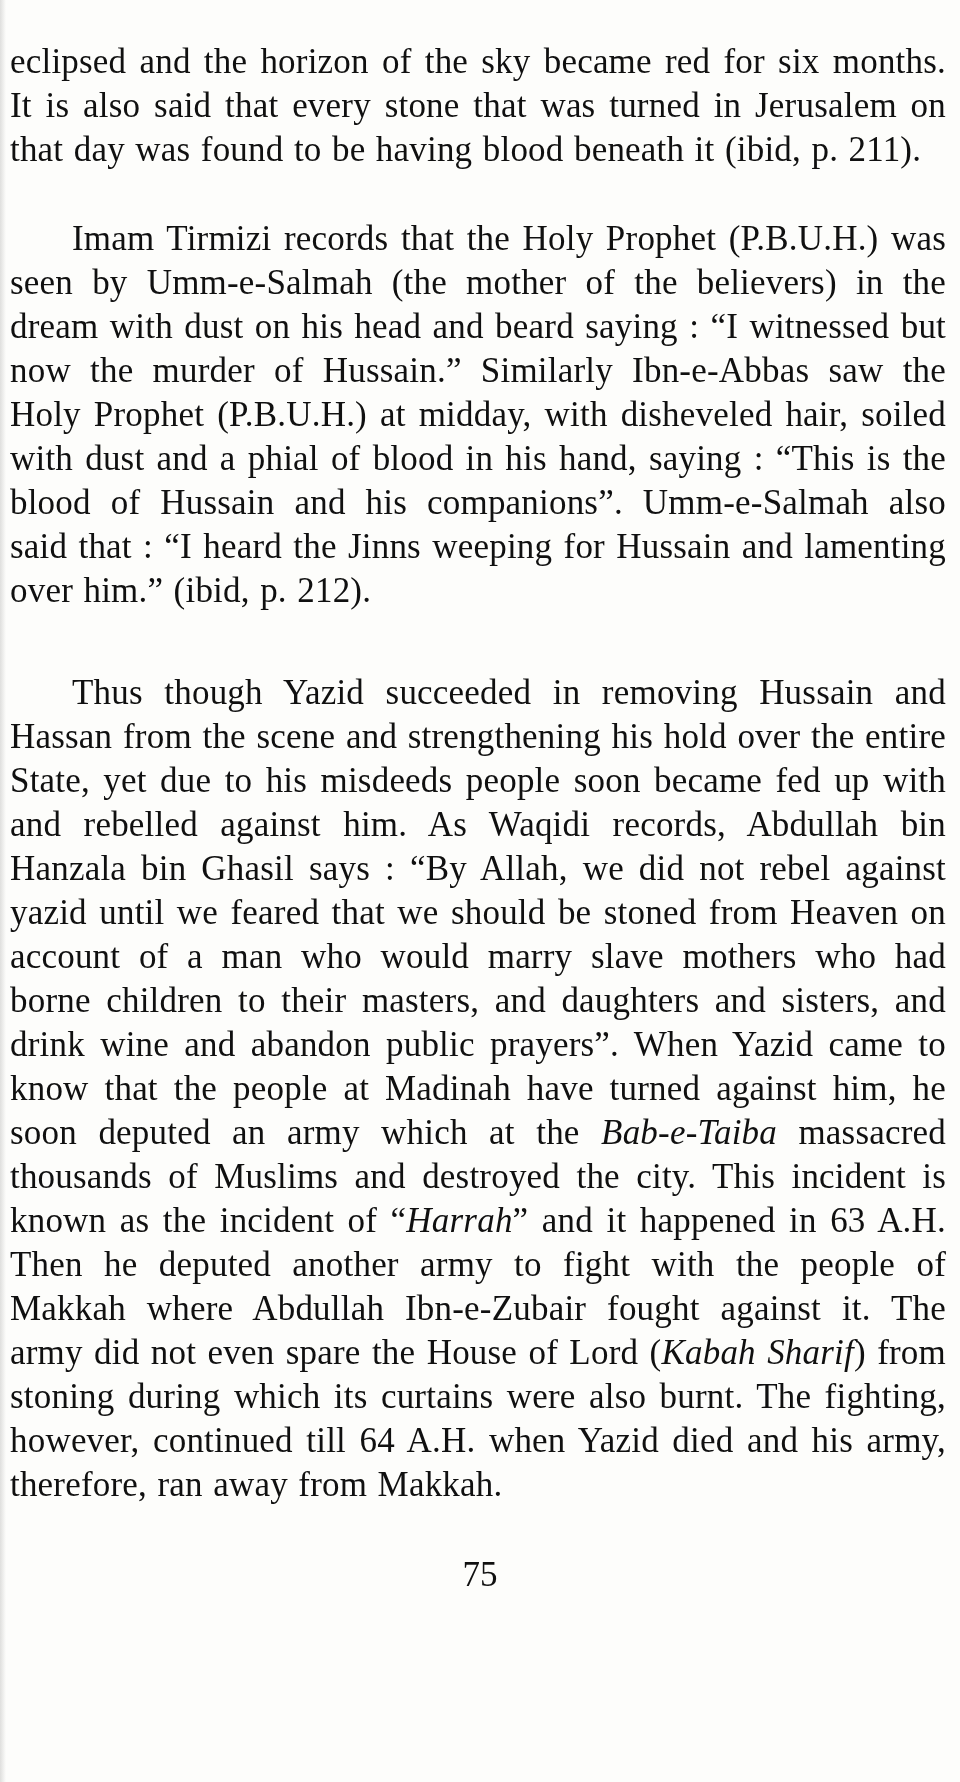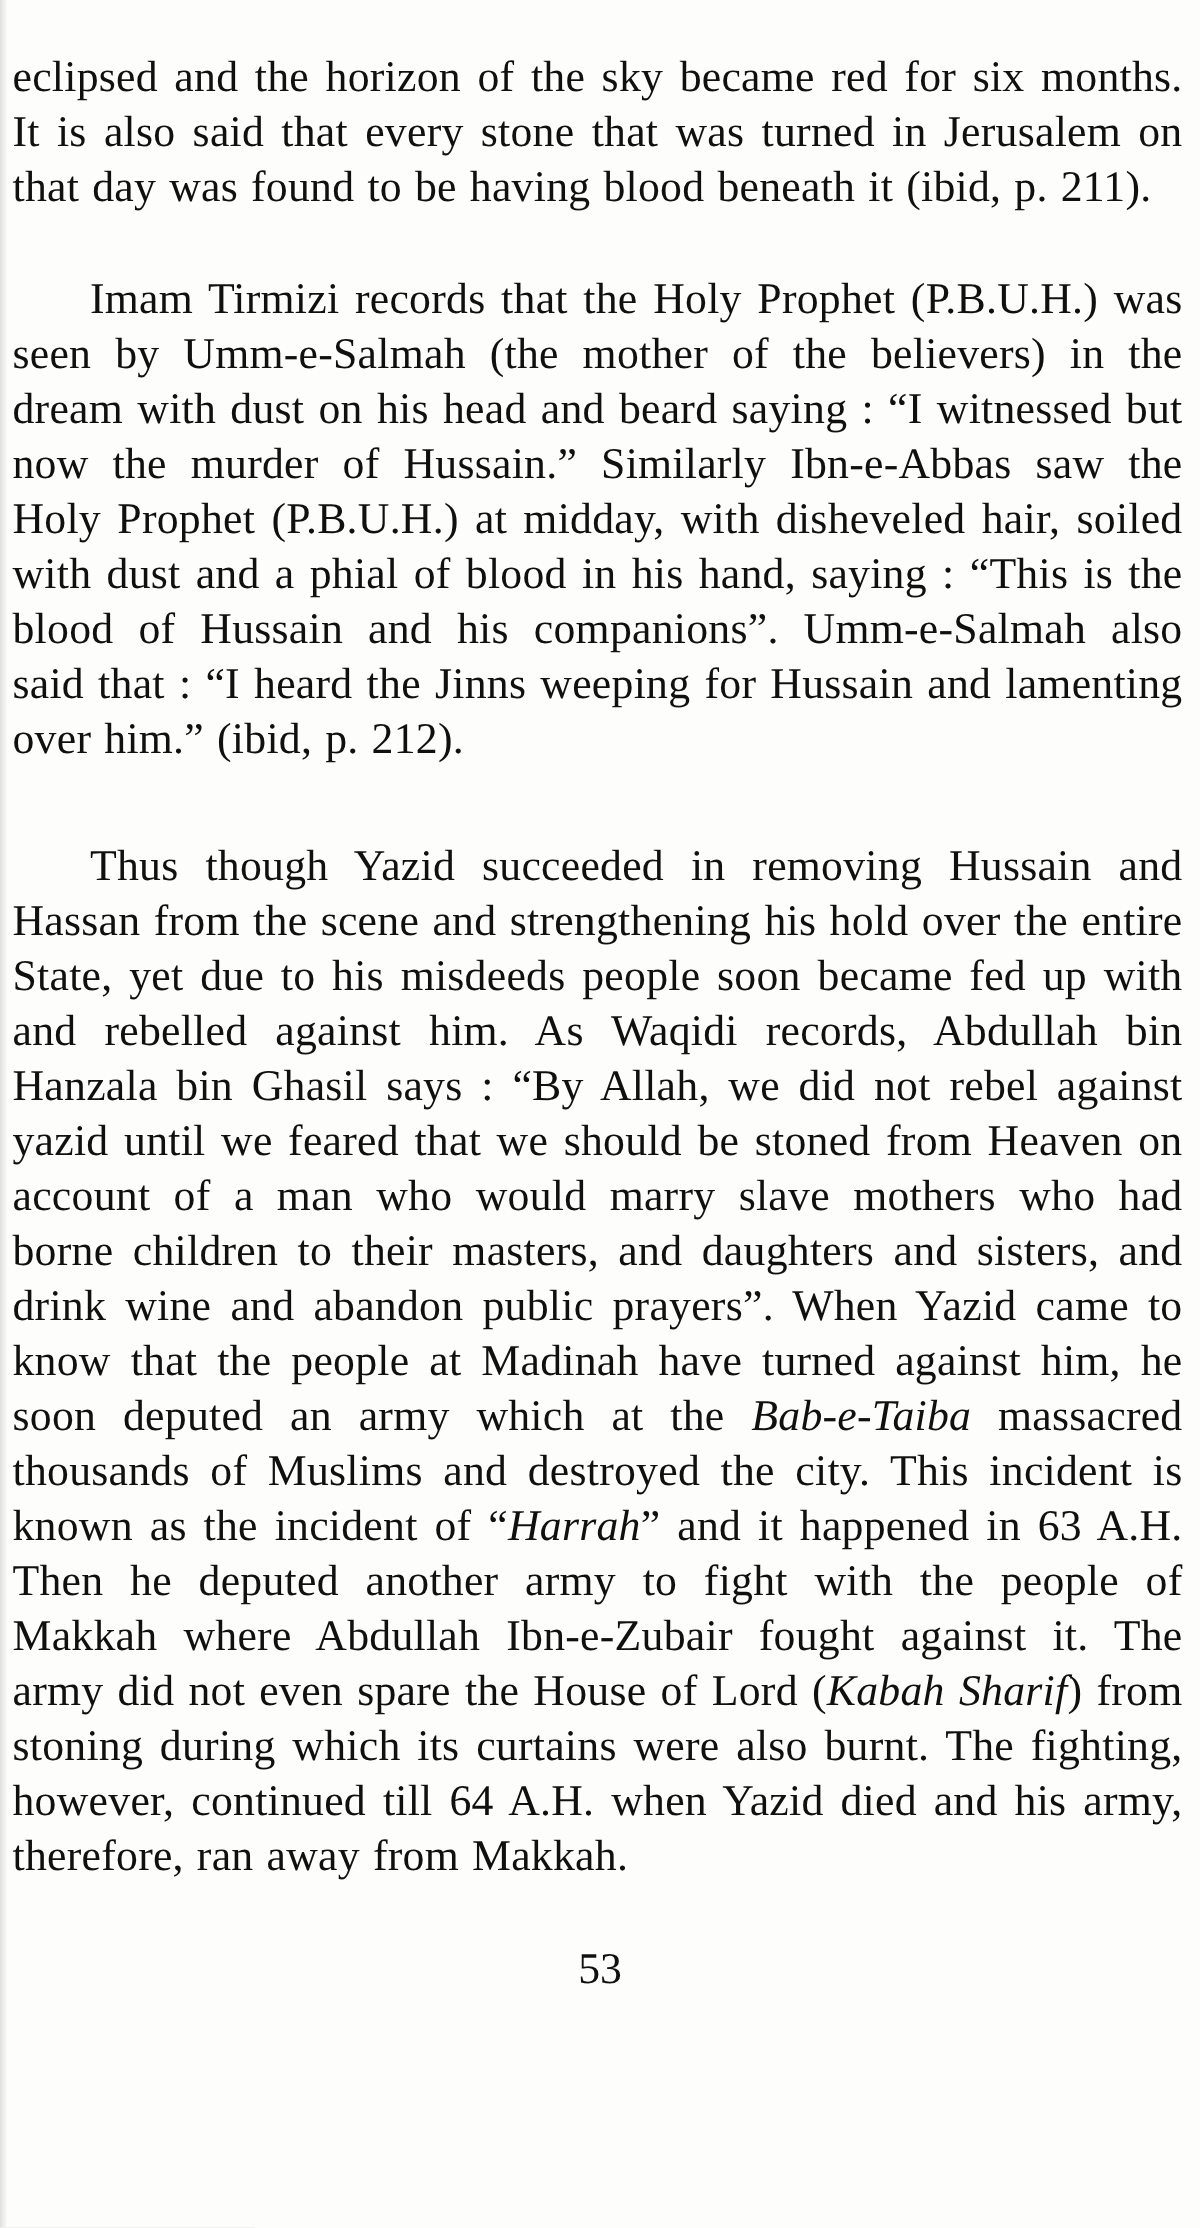--- a/index.html
+++ b/index.html
@@ -57,14 +57,14 @@
 </head>
 <body>
 
 <div class="page">
   <div class="edge-shade"></div>
   <main class="text-block" id="paragraph-container">
       <p class="para"><span>eclipsed and the horizon of the sky became red for six months. It is also said that every stone that was turned in Jerusalem on that day was found to be having blood beneath it (ibid, p. 211).</span></p>
       <p class="para indent"><span>Imam Tirmizi records that the Holy Prophet (P.B.U.H.) was seen by Umm-e-Salmah (the mother of the believers) in the dream with dust on his head and beard saying : “I witnessed but now the murder of Hussain.” Similarly Ibn-e-Abbas saw the Holy Prophet (P.B.U.H.) at midday, with disheveled hair, soiled with dust and a phial of blood in his hand, saying : “This is the blood of Hussain and his companions”. Umm-e-Salmah also said that : “I heard the Jinns weeping for Hussain and lamenting over him.” (ibid, p. 212).</span></p>
       <p class="para indent"><span>Thus though Yazid succeeded in removing Hussain and Hassan from the scene and strengthening his hold over the entire State, yet due to his misdeeds people soon became fed up with and rebelled against him. As Waqidi records, Abdullah bin Hanzala bin Ghasil says : “By Allah, we did not rebel against yazid until we feared that we should be stoned from Heaven on account of a man who would marry slave mothers who had borne children to their masters, and daughters and sisters, and drink wine and abandon public prayers”. When Yazid came to know that the people at Madinah have turned against him, he soon deputed an army which at the </span><i>Bab-e-Taiba</i><span> massacred thousands of Muslims and destroyed the city. This incident is known as the incident of “</span><i>Harrah</i><span>” and it happened in 63 A.H. Then he deputed another army to fight with the people of Makkah where Abdullah Ibn-e-Zubair fought against it. The army did not even spare the House of Lord (</span><i>Kabah Sharif</i><span>) from stoning during which its curtains were also burnt. The fighting, however, continued till 64 A.H. when Yazid died and his army, therefore, ran away from Makkah.</span></p>
     </main>
-  <footer class="page-number">53</footer>
+  <footer class="page-number">75</footer>
 </div>
 
 </body></html>

